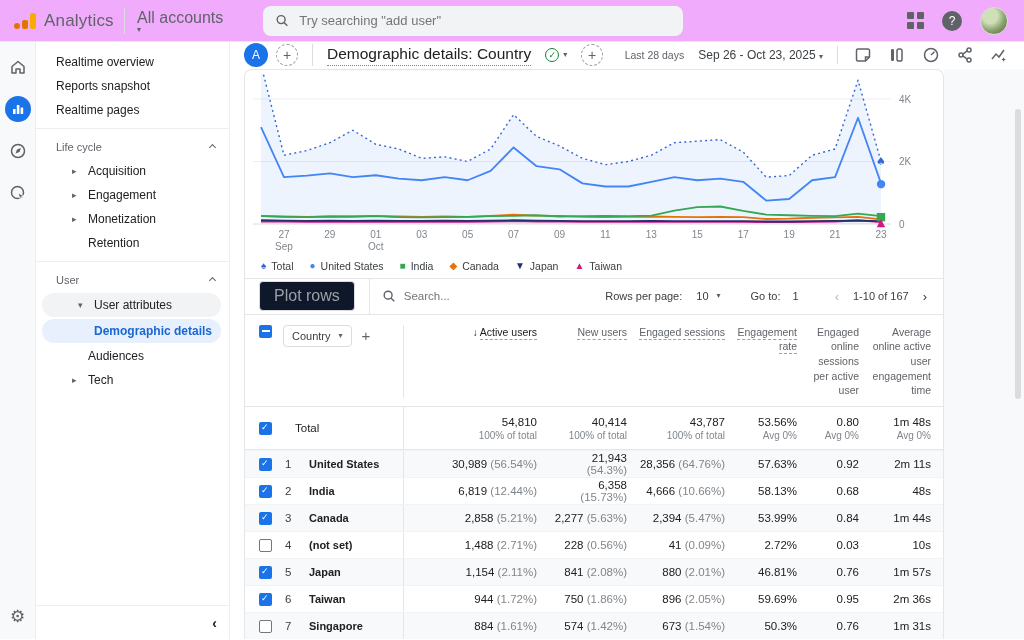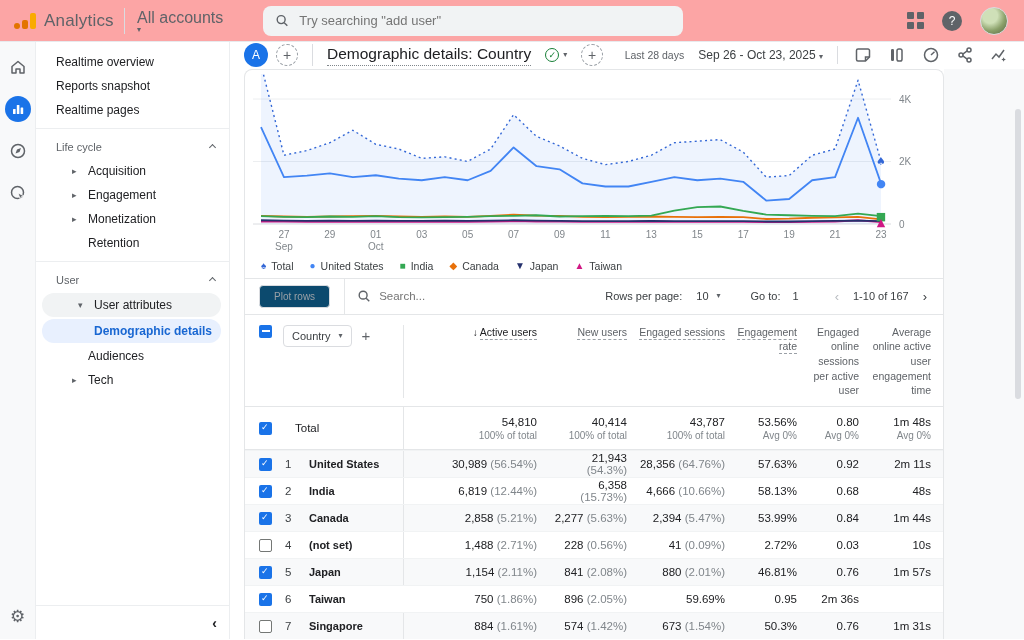--- a/index.html
+++ b/index.html
@@ -1,20 +1,20 @@
 <!DOCTYPE html>
 <html><head>
 <meta charset="utf-8">
 <style>
   * { margin:0; padding:0; box-sizing:border-box; }
   html,body { width:1024px; height:640px; overflow:hidden; background:#fff;
     font-family:"Liberation Sans", sans-serif; color:#202124; }
 
   
-  .topbar { height:42px; display:flex; align-items:center; border-bottom:1px solid #e8eaed; background:#fca5a5; }
+  .topbar { height:42px; display:flex; align-items:center; border-bottom:1px solid #e8eaed; background:#f0abfc; }
   .logo-zone { display:flex; align-items:center; padding-left:14px; width:110px; }
   .ga-logo { display:flex; align-items:flex-end; gap:2px; margin-right:8px; }
   .ga-bar-tall { width:6px; height:16px; background:#f9ab00; border-radius:2px; }
   .ga-bar-short { width:6px; height:9px; background:#e37400; border-radius:2px; }
   .ga-dot { width:6px; height:6px; background:#e37400; border-radius:50%; }
   .product-name { font-size:17px; color:#5f6368; letter-spacing:.2px; }
   .acct-switch { border-left:1px solid #dadce0; margin-left:14px; padding-left:12px; height:26px;
      display:flex; flex-direction:column; justify-content:center; cursor:pointer; }
   .acct-label { font-size:16px; color:#5f6368; }
   .caret { font-size:8px; color:#5f6368; line-height:6px; }
@@ -79,22 +79,22 @@
   .gutter { flex:1; background:#f8f9fa; position:relative; }
   .scroll-thumb { position:absolute; right:3px; top:40px; width:6px; height:290px; background:#dadce0; border-radius:3px; cursor:pointer; }
 
   .chart-wrap { padding:4px 8px 0 6px; }
   .legend { display:flex; gap:16px; padding:2px 0 6px 16px; font-size:10.5px; color:#3c4043; }
   .legend .li { display:flex; align-items:center; gap:5px; cursor:pointer; }
   .legend .mk { font-size:10px; }
 
   
   .controls { border-top:1px solid #e4e6e8; height:36px; display:flex; align-items:center; font-size:11px; color:#3c4043; }
-  .plot-rows { margin-left:14px; border:1px solid #dadce0; border-radius:4px; color:#9aa0a6; font-size:10px;
-     padding:5px 14px; background:#0c4a6e; cursor:default; }
+  .plot-rows { margin-left:14px; border:1px solid #dadce0; border-radius:4px; color:#9aa0a6; font-size:16px;
+     padding:5px 14px; background:#0f172a; cursor:default; }
   .ctrl-div { width:1px; height:36px; background:#e4e6e8; margin-left:14px; }
   .tbl-search { display:flex; align-items:center; gap:8px; margin-left:12px; }
   .tbl-search input { border:none; outline:none; font-size:11.5px; color:#5f6368; width:110px; font-family:"Liberation Sans", sans-serif; }
   .ctrl-right { margin-left:auto; display:flex; align-items:center; gap:8px; padding-right:10px; }
   .rpp-val { margin-left:6px; cursor:pointer; }
   .goto-val { margin-left:4px; cursor:pointer; }
   .pg-chev { font-size:13px; padding:0 6px; cursor:pointer; }
   .pg-chev.disabled { color:#b8bcc0; cursor:default; }
   .sp16 { width:14px; }
 
@@ -506,20 +506,23 @@
               <div class="mcell"><span><span>841 </span><span class="pct">(2.08%)</span></span></div>
               <div class="mcell"><span><span>880 </span><span class="pct">(2.01%)</span></span></div>
               <div class="mcell">46.81%</div>
               <div class="mcell">0.76</div>
               <div class="mcell">1m 57s</div>
             </div>
             <div class="trow drow">
               <span class="cb on"></span>
               <span class="idx">6</span>
               <span class="cname">Taiwan</span>
+              <div class="mcell vline">
+                <span><span>944 </span><span class="pct">(1.72%)</span></span>
+              </div>
               <div class="mcell"><span><span>750 </span><span class="pct">(1.86%)</span></span></div>
               <div class="mcell"><span><span>896 </span><span class="pct">(2.05%)</span></span></div>
               <div class="mcell">59.69%</div>
               <div class="mcell">0.95</div>
               <div class="mcell">2m 36s</div>
             </div>
             <div class="trow drow">
               <span class="cb off"></span>
               <span class="idx">7</span>
               <span class="cname">Singapore</span>

